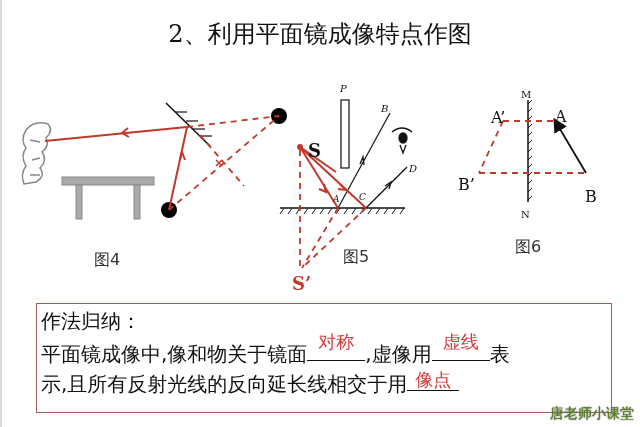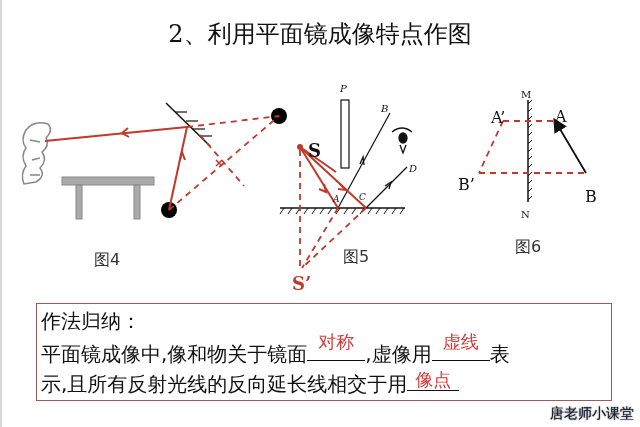--- a/index.html
+++ b/index.html
@@ -1,24 +1,24 @@
 <!DOCTYPE html>
 <html><head>
 <meta charset="utf-8">
 <style>
   html,body{margin:0;padding:0;background:#fff;}
   body{width:640px;height:427px;position:relative;overflow:hidden;font-family:"DejaVu Serif",serif;}
   .leftedge{position:absolute;left:0;top:0;width:2px;height:427px;background:#d8d8d8;}
   .title{position:absolute;left:0;width:640px;top:18px;text-align:center;font-size:24px;font-weight:normal;color:#111;font-family:"DejaVu Serif",serif;}
   svg.fig{position:absolute;left:0;top:0;}
-  .summary{position:absolute;left:36px;top:303px;width:576px;height:98px;border:1.5px solid #a05a5a;box-sizing:border-box;font-family:"DejaVu Sans",sans-serif;font-size:20px;color:#111;}
+  .summary{position:absolute;left:36px;top:303px;width:576px;height:110px;border:1.5px solid #a05a5a;box-sizing:border-box;font-family:"DejaVu Sans",sans-serif;font-size:20px;color:#111;}
   .line{position:absolute;left:4px;white-space:nowrap;}
   .blank{display:inline-block;border-bottom:1.5px solid #111;position:relative;height:20px;vertical-align:baseline;}
   .ans{position:absolute;left:0;right:0;text-align:center;color:#d33a3a;font-size:18px;top:-10px;}
-  .watermark{position:absolute;right:6px;bottom:4px;font-family:"DejaVu Sans",sans-serif;font-size:14px;color:#0f172a;text-shadow:0 0 2px #888,0 0 1px #666;}
+  .watermark{position:absolute;right:6px;bottom:4px;font-family:"DejaVu Sans",sans-serif;font-size:14px;color:#4d7c0f;text-shadow:0 0 2px #888,0 0 1px #666;}
 </style>
 </head>
 <body>
 
 <div class="leftedge"></div>
 
 <div class="title">2、利用平面镜成像特点作图</div>
 
 <svg class="fig" width="640" height="300">
   <defs>

